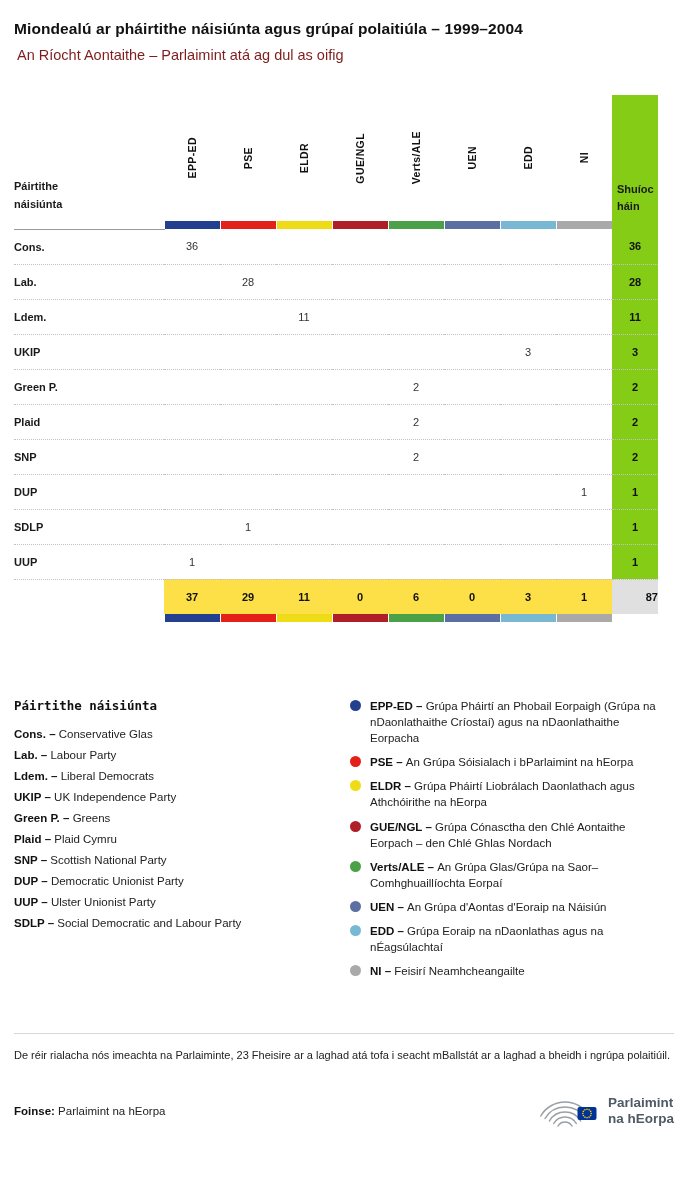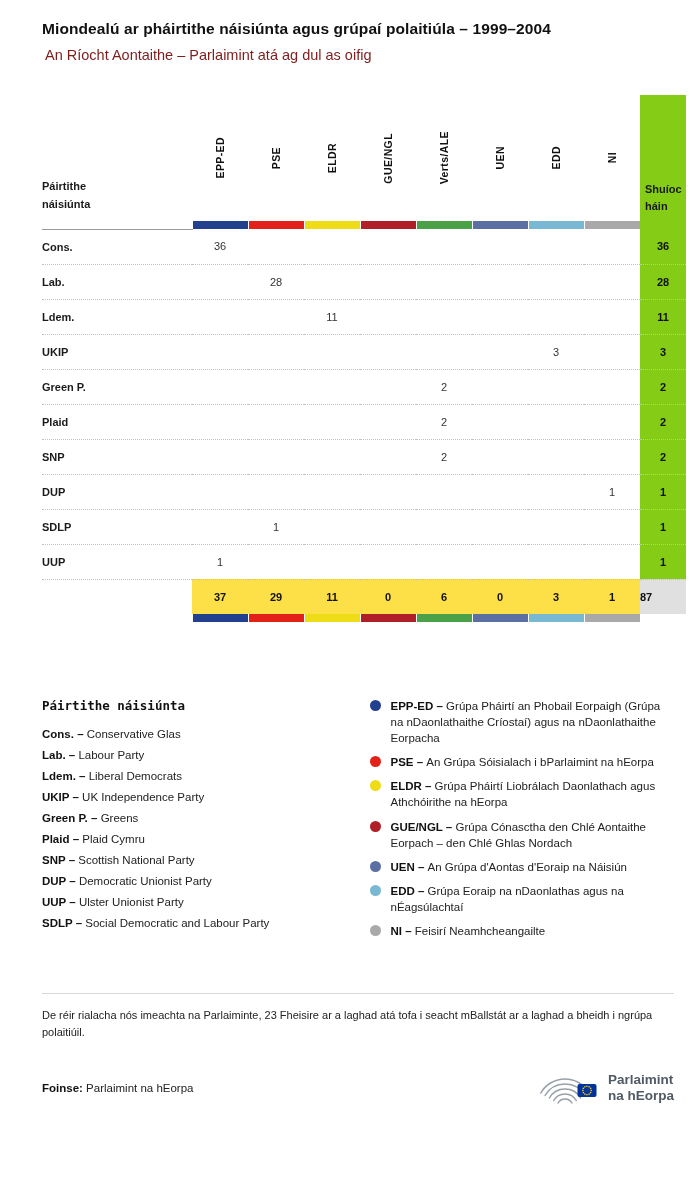--- a/index.html
+++ b/index.html
@@ -1,18 +1,18 @@
 <!DOCTYPE html>
 <html><head>
 <meta charset="utf-8">
 <style>
   *{box-sizing:border-box;margin:0;padding:0}
   html,body{background:#fff}
   body{width:700px;height:1178px;overflow:hidden;font-family:"Liberation Sans",sans-serif;color:#1a1a1a}
-  .page{padding:20px 26px 0 42px}
+  .page{padding:20px 26px 0 14px}
   .title{font-size:15.5px;font-weight:bold;color:#111;letter-spacing:.1px}
   .subtitle{font-size:14.5px;color:#7f1d1d;margin:9px 0 0 3px}
   
   table.results{border-collapse:collapse;table-layout:fixed;width:644px;margin-top:32px}
   table.results th,table.results td{padding:0}
   .ghead{height:126px;vertical-align:middle}
   .vlabel{writing-mode:vertical-rl;transform:rotate(180deg);font-size:10.5px;font-weight:bold;margin:0 auto;letter-spacing:.4px;color:#111}
   .corner{vertical-align:bottom}
   .corner-label{font-size:11px;font-weight:bold;width:72px;line-height:1.7;padding-bottom:7px;text-align:left}
   .seats-bg{background:#84cc16}
@@ -20,21 +20,21 @@
   .seats-label{font-size:11px;font-weight:bold;word-break:break-all;line-height:1.5;padding:0 3px 7px 5px;text-align:left}
   .corner-bar{border-bottom:1px solid #9a9a9a}
   .bar{height:8px;border-left:1px solid #fff}
   .drow td{height:35px;border-bottom:1px dotted #c2c2c2}
   .party{font-size:11px;font-weight:bold;text-align:left;color:#1a1a1a}
   .val{font-size:11px;text-align:center;color:#333}
   .rtotal{font-size:11px;font-weight:bold;text-align:center;color:#111}
   .totals td{height:35px}
   .totals-bg{background:#fde047}
   .tval{font-size:11px;font-weight:bold;text-align:center;color:#111}
-  .gtotal{background:#e0e0e0;font-size:11px;font-weight:bold;text-align:left;color:#111}
+  .gtotal{background:#e0e0e0;font-size:11px;font-weight:bold;text-align:right;color:#111}
   
   .legends{display:flex;margin-top:76px}
   .legend-left{width:312px}
   .legend-right{width:311px;margin-left:24px}
   .pl-title{font-family:"DejaVu Sans Mono",monospace;font-size:12.5px;font-weight:bold;margin-bottom:15px;color:#111}
   .gl-title{font-size:11.5px;font-weight:bold;margin-bottom:13px;color:#111}
   .pl-item{font-size:11.5px;margin-bottom:9px;color:#222}
   .b{font-weight:bold;color:#111}
   .gl-item{display:flex;margin-bottom:8px}
   .dot{width:11px;height:11px;border-radius:50%;flex:0 0 11px;margin:2px 9px 0 0}
@@ -288,20 +288,24 @@
             <span class="dot" style="background: rgb(227, 33, 25);"></span>
             <div class="gl-text"><span class="b">PSE</span><span class="b"> – </span><span>An Grúpa Sóisialach i bParlaimint na hEorpa</span></div>
           </div>
           <div class="gl-item">
             <span class="dot" style="background: rgb(238, 220, 22);"></span>
             <div class="gl-text"><span class="b">ELDR</span><span class="b"> – </span><span>Grúpa Pháirtí Liobrálach Daonlathach agus Athchóirithe na hEorpa</span></div>
           </div>
           <div class="gl-item">
             <span class="dot" style="background: rgb(176, 30, 40);"></span>
             <div class="gl-text"><span class="b">GUE/NGL</span><span class="b"> – </span><span>Grúpa Cónasctha den Chlé Aontaithe Eorpach – den Chlé Ghlas Nordach</span></div>
+          </div>
+          <div class="gl-item">
+            <span class="dot" style="background: rgb(74, 161, 71);"></span>
+            <div class="gl-text"><span class="b">Verts/ALE</span><span class="b"> – </span><span>An Grúpa Glas/Grúpa na Saor–Comhghuaillíochta Eorpaí</span></div>
           </div>
           <div class="gl-item">
             <span class="dot" style="background: rgb(91, 111, 163);"></span>
             <div class="gl-text"><span class="b">UEN</span><span class="b"> – </span><span>An Grúpa d'Aontas d'Eoraip na Náisiún</span></div>
           </div>
           <div class="gl-item">
             <span class="dot" style="background: rgb(121, 184, 211);"></span>
             <div class="gl-text"><span class="b">EDD</span><span class="b"> – </span><span>Grúpa Eoraip na nDaonlathas agus na nÉagsúlachtaí</span></div>
           </div>
           <div class="gl-item">

